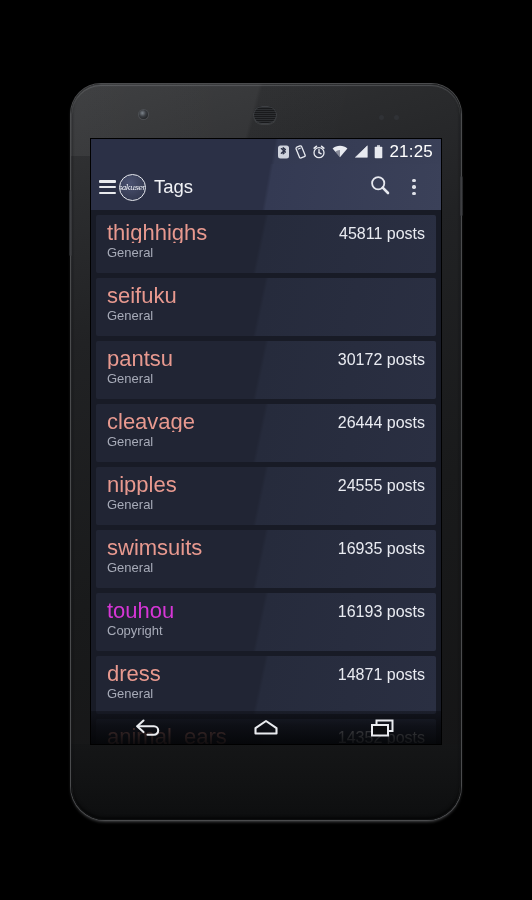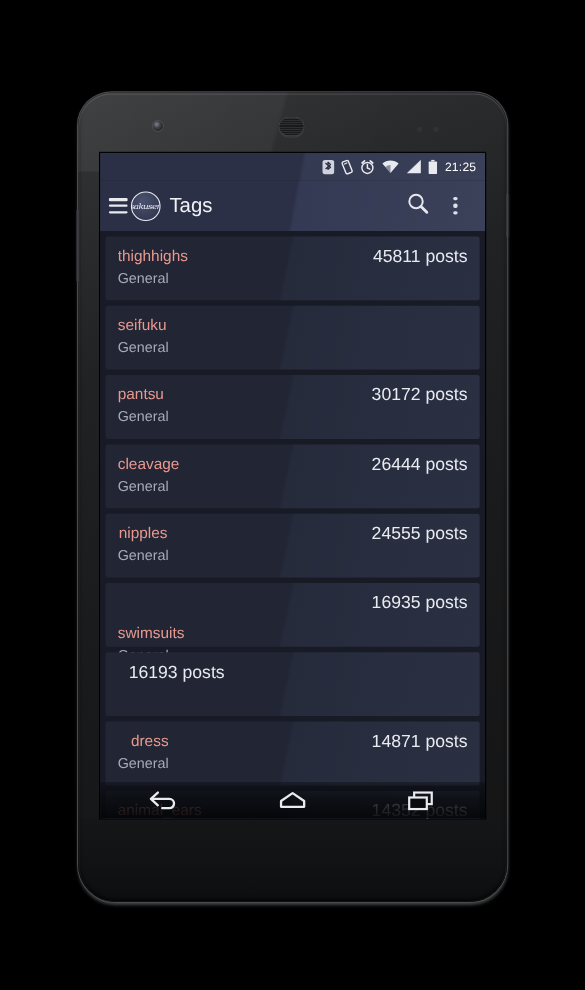--- a/index.html
+++ b/index.html
@@ -139,21 +139,21 @@
     box-sizing: border-box;
   }
   #status-icons {
     display: flex;
     align-items: center;
     gap: 6px;
   }
   #status-icons svg { display: block; }
   #status-clock {
     color: #ffffff;
-    font-size: 11px;
+    font-size: 17px;
     margin-left: 6px;
     letter-spacing: 0.2px;
     white-space: nowrap;
   }
 
   
   #app-bar {
     position: relative;
     height: 46px;
     background: linear-gradient(100deg,
@@ -253,21 +253,21 @@
     align-items: flex-start;
     justify-content: space-between;
     cursor: pointer;
   }
   .tag-text-col {
     display: flex;
     flex-direction: column;
     min-width: 0;
   }
   .tag-name {
-    font-size: 14px;
+    font-size: 22px;
     line-height: 21px;
     white-space: nowrap;
     overflow: hidden;
     text-overflow: ellipsis;
   }
   .tag-category {
     font-size: 13px;
     line-height: 17px;
     color: #a7abb8;
     margin-top: 1px;
@@ -462,27 +462,31 @@
       <div class="tag-row">
         <div class="tag-text-col">
           <div class="tag-name" style="color: rgb(232, 153, 143); text-align: center;">nipples</div>
           <div class="tag-category">General</div>
         </div>
         <div class="tag-count">24555 posts</div>
       </div>
 
       <div class="tag-row">
         <div class="tag-text-col">
-          <div class="tag-name" style="color: rgb(232, 153, 143); margin-top: 28px;">swimsuits</div>
+          <div class="tag-name" style="color: rgb(232, 153, 143);">swimsuits</div>
           <div class="tag-category">General</div>
         </div>
         <div class="tag-count">16935 posts</div>
       </div>
 
       <div class="tag-row">
+        <div class="tag-text-col">
+          <div class="tag-name" style="color: rgb(214, 54, 214);">touhou</div>
+          <div class="tag-category">Copyright</div>
+        </div>
         <div class="tag-count">16193 posts</div>
       </div>
 
       <div class="tag-row">
         <div class="tag-text-col">
           <div class="tag-name" style="color: rgb(232, 153, 143); text-align: right;">dress</div>
           <div class="tag-category">General</div>
         </div>
         <div class="tag-count">14871 posts</div>
       </div>

